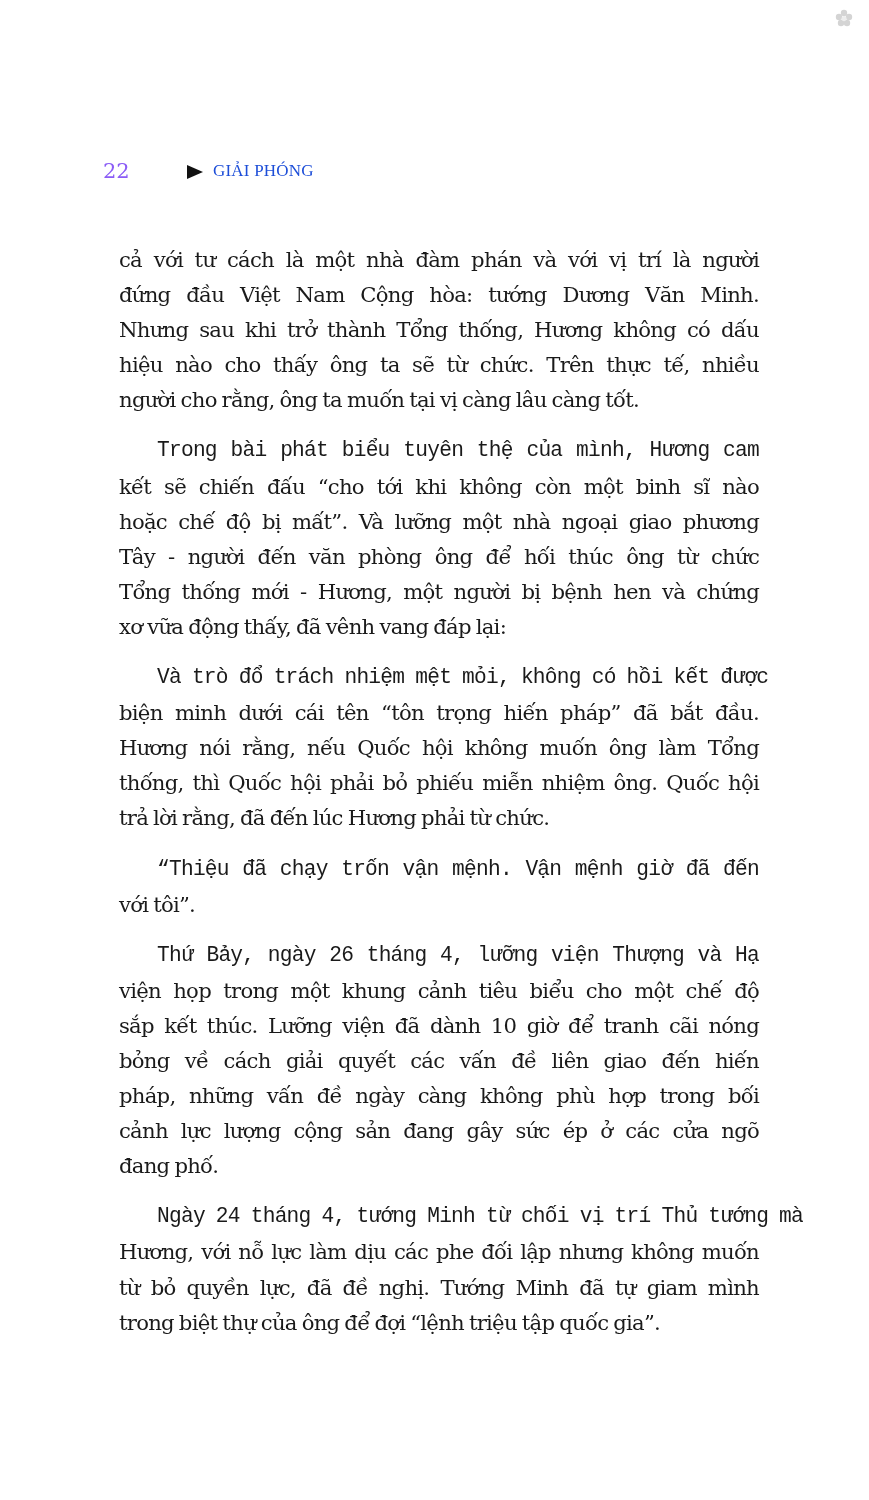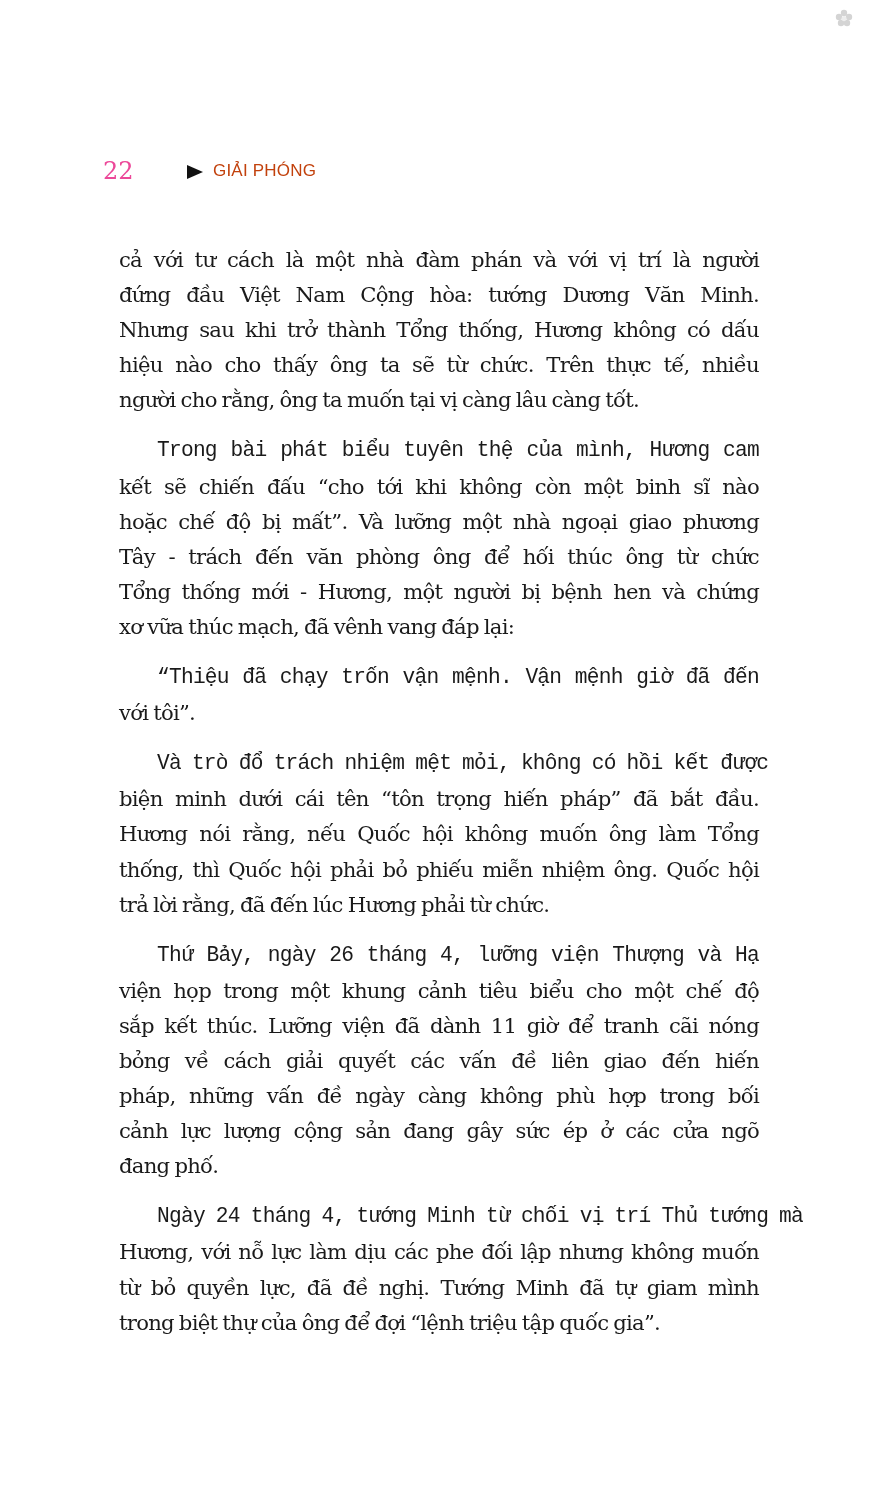--- a/index.html
+++ b/index.html
@@ -24,38 +24,38 @@
     .running-head {
       position: absolute;
       left: 103px;
       top: 156px;
       height: 30px;
       display: flex;
       align-items: center;
     }
     .page-number {
       font-family: "DejaVu Serif", serif;
-      font-size: 24px;
-      color: #ec4899;
+      font-size: 21px;
+      color: #8b5cf6;
       width: 84px;
     }
     .head-arrow {
       width: 0;
       height: 0;
       border-top: 7px solid transparent;
       border-bottom: 7px solid transparent;
       border-left: 16px solid #111111;
       margin-right: 10px;
       margin-top: 1px;
     }
     .chapter-title {
-      font-family: Liberation Sans, sans-serif;
+      font-family: Liberation Serif, serif;
       font-size: 17px;
       letter-spacing: 0.2px;
-      color: #c2410c;
+      color: #1d4ed8;
       text-align: right;
     }
     .body-text {
       position: absolute;
       left: 103px;
       top: 226px;
       width: 672px;
       font-family: "DejaVu Serif", serif;
       font-size: 21.2px;
       line-height: 35.1px;
@@ -109,39 +109,39 @@
       <span class="line">cả với tư cách là một nhà đàm phán và với vị trí là người</span>
       <span class="line">đứng đầu Việt Nam Cộng hòa: tướng Dương Văn Minh.</span>
       <span class="line">Nhưng sau khi trở thành Tổng thống, Hương không có dấu</span>
       <span class="line">hiệu nào cho thấy ông ta sẽ từ chức. Trên thực tế, nhiều</span>
       <span class="line last">người cho rằng, ông ta muốn tại vị càng lâu càng tốt.</span>
     </p>
     <p>
       <span class="line indent">Trong bài phát biểu tuyên thệ của mình, Hương cam</span>
       <span class="line">kết sẽ chiến đấu “cho tới khi không còn một binh sĩ nào</span>
       <span class="line">hoặc chế độ bị mất”. Và lưỡng một nhà ngoại giao phương</span>
-      <span class="line">Tây - trách đến văn phòng ông để hối thúc ông từ chức</span>
+      <span class="line">Tây - người đến văn phòng ông để hối thúc ông từ chức</span>
       <span class="line">Tổng thống mới - Hương, một người bị bệnh hen và chứng</span>
-      <span class="line last">xơ vữa thúc mạch, đã vênh vang đáp lại:</span>
-    </p>
-    <p>
-      <span class="line indent">“Thiệu đã chạy trốn vận mệnh. Vận mệnh giờ đã đến</span>
-      <span class="line last">với tôi”.</span>
+      <span class="line last">xơ vữa động thấy, đã vênh vang đáp lại:</span>
     </p>
     <p>
       <span class="line indent">Và trò đổ trách nhiệm mệt mỏi, không có hồi kết được</span>
       <span class="line">biện minh dưới cái tên “tôn trọng hiến pháp” đã bắt đầu.</span>
       <span class="line">Hương nói rằng, nếu Quốc hội không muốn ông làm Tổng</span>
       <span class="line">thống, thì Quốc hội phải bỏ phiếu miễn nhiệm ông. Quốc hội</span>
       <span class="line last">trả lời rằng, đã đến lúc Hương phải từ chức.</span>
     </p>
     <p>
+      <span class="line indent">“Thiệu đã chạy trốn vận mệnh. Vận mệnh giờ đã đến</span>
+      <span class="line last">với tôi”.</span>
+    </p>
+    <p>
       <span class="line indent">Thứ Bảy, ngày 26 tháng 4, lưỡng viện Thượng và Hạ</span>
       <span class="line">viện họp trong một khung cảnh tiêu biểu cho một chế độ</span>
-      <span class="line">sắp kết thúc. Lưỡng viện đã dành 11 giờ để tranh cãi nóng</span>
+      <span class="line">sắp kết thúc. Lưỡng viện đã dành 10 giờ để tranh cãi nóng</span>
       <span class="line">bỏng về cách giải quyết các vấn đề liên giao đến hiến</span>
       <span class="line">pháp, những vấn đề ngày càng không phù hợp trong bối</span>
       <span class="line">cảnh lực lượng cộng sản đang gây sức ép ở các cửa ngõ</span>
       <span class="line last">đang phố.</span>
     </p>
     <p>
       <span class="line indent">Ngày 24 tháng 4, tướng Minh từ chối vị trí Thủ tướng mà</span>
       <span class="line">Hương, với nỗ lực làm dịu các phe đối lập nhưng không muốn</span>
       <span class="line">từ bỏ quyền lực, đã đề nghị. Tướng Minh đã tự giam mình</span>
       <span class="line last">trong biệt thự của ông để đợi “lệnh triệu tập quốc gia”.</span>

